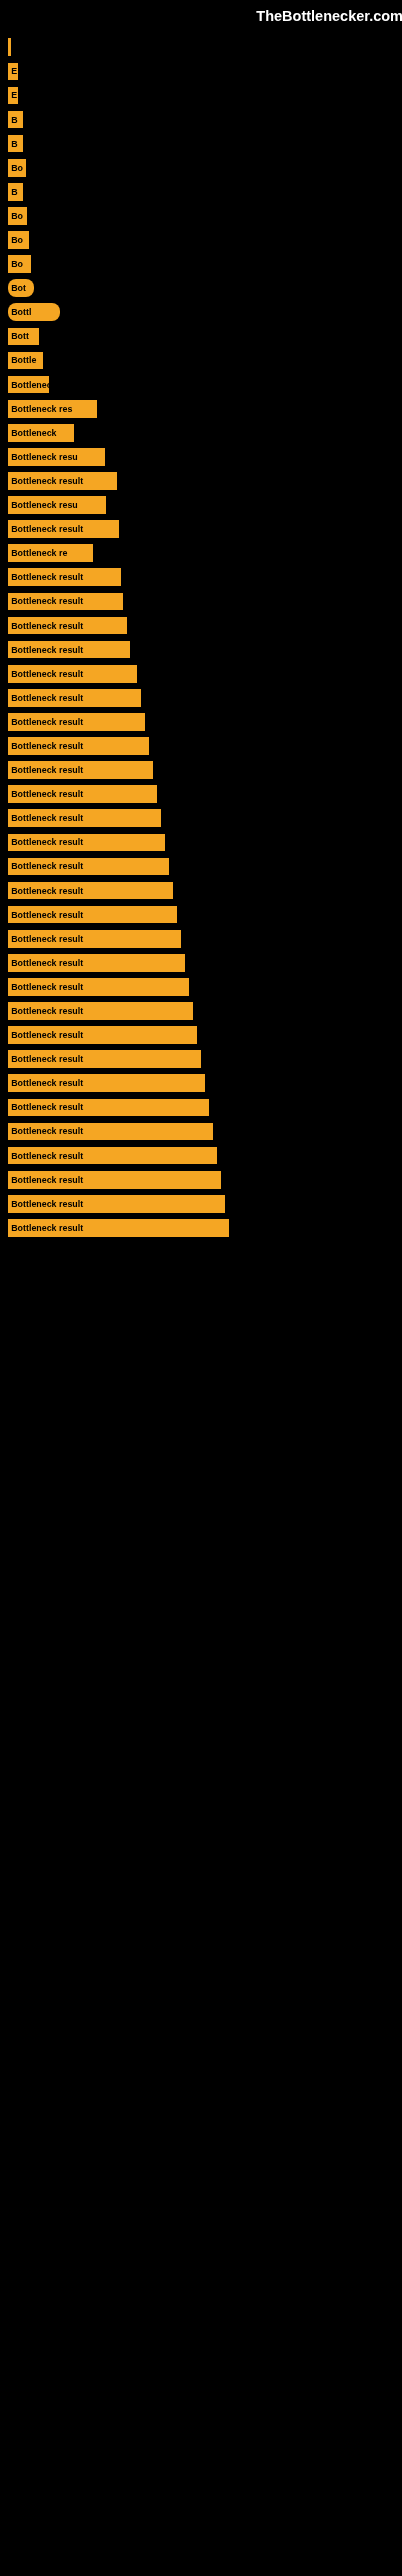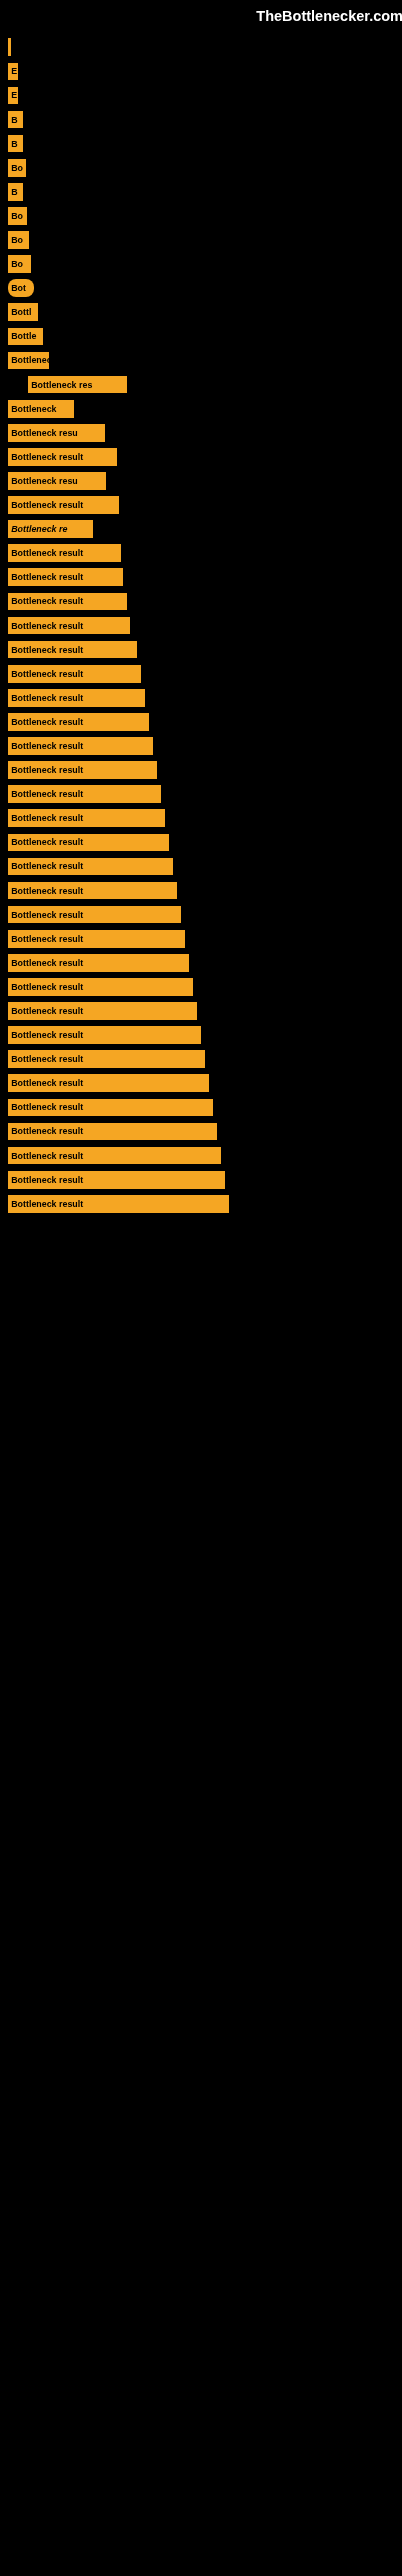--- a/index.html
+++ b/index.html
@@ -109,36 +109,41 @@
       <div class="bar" style="width: 22.5px;">
         <span class="bar-label">Bo</span>
       </div>
     </div>
     <div class="bar-row">
       <div class="bar" style="width: 26px; border-radius: 8px;">
         <span class="bar-label">Bot</span>
       </div>
     </div>
     <div class="bar-row">
-      <div class="bar" style="width: 30px;">
+      <div class="bar" style="width: 52px; border-radius: 8px;">
         <span class="bar-label">Bottl</span>
+      </div>
+    </div>
+    <div class="bar-row">
+      <div class="bar" style="width: 31px;">
+        <span class="bar-label">Bott</span>
       </div>
     </div>
     <div class="bar-row">
       <div class="bar" style="width: 35px;">
         <span class="bar-label">Bottle</span>
       </div>
     </div>
     <div class="bar-row">
       <div class="bar" style="width: 41px;">
         <span class="bar-label">Bottlenec</span>
       </div>
     </div>
     <div class="bar-row">
-      <div class="bar" style="width: 99px; margin-left: 20px;">
+      <div class="bar" style="width: 89px;">
         <span class="bar-label">Bottleneck res</span>
       </div>
     </div>
     <div class="bar-row">
       <div class="bar" style="width: 66px; align-items: center;">
         <span class="bar-label">Bottleneck</span>
       </div>
     </div>
     <div class="bar-row">
       <div class="bar" style="width: 97px;">
@@ -154,21 +159,21 @@
       <div class="bar" style="width: 98px;">
         <span class="bar-label">Bottleneck resu</span>
       </div>
     </div>
     <div class="bar-row">
       <div class="bar" style="width: 111px;">
         <span class="bar-label">Bottleneck result</span>
       </div>
     </div>
     <div class="bar-row">
-      <div class="bar" style="width: 85px; font-style: italic;">
+      <div class="bar" style="width: 85px;">
         <span class="bar-label">Bottleneck re</span>
       </div>
     </div>
     <div class="bar-row">
       <div class="bar" style="width: 113px;">
         <span class="bar-label">Bottleneck result</span>
       </div>
     </div>
     <div class="bar-row">
       <div class="bar" style="width: 115px;">

